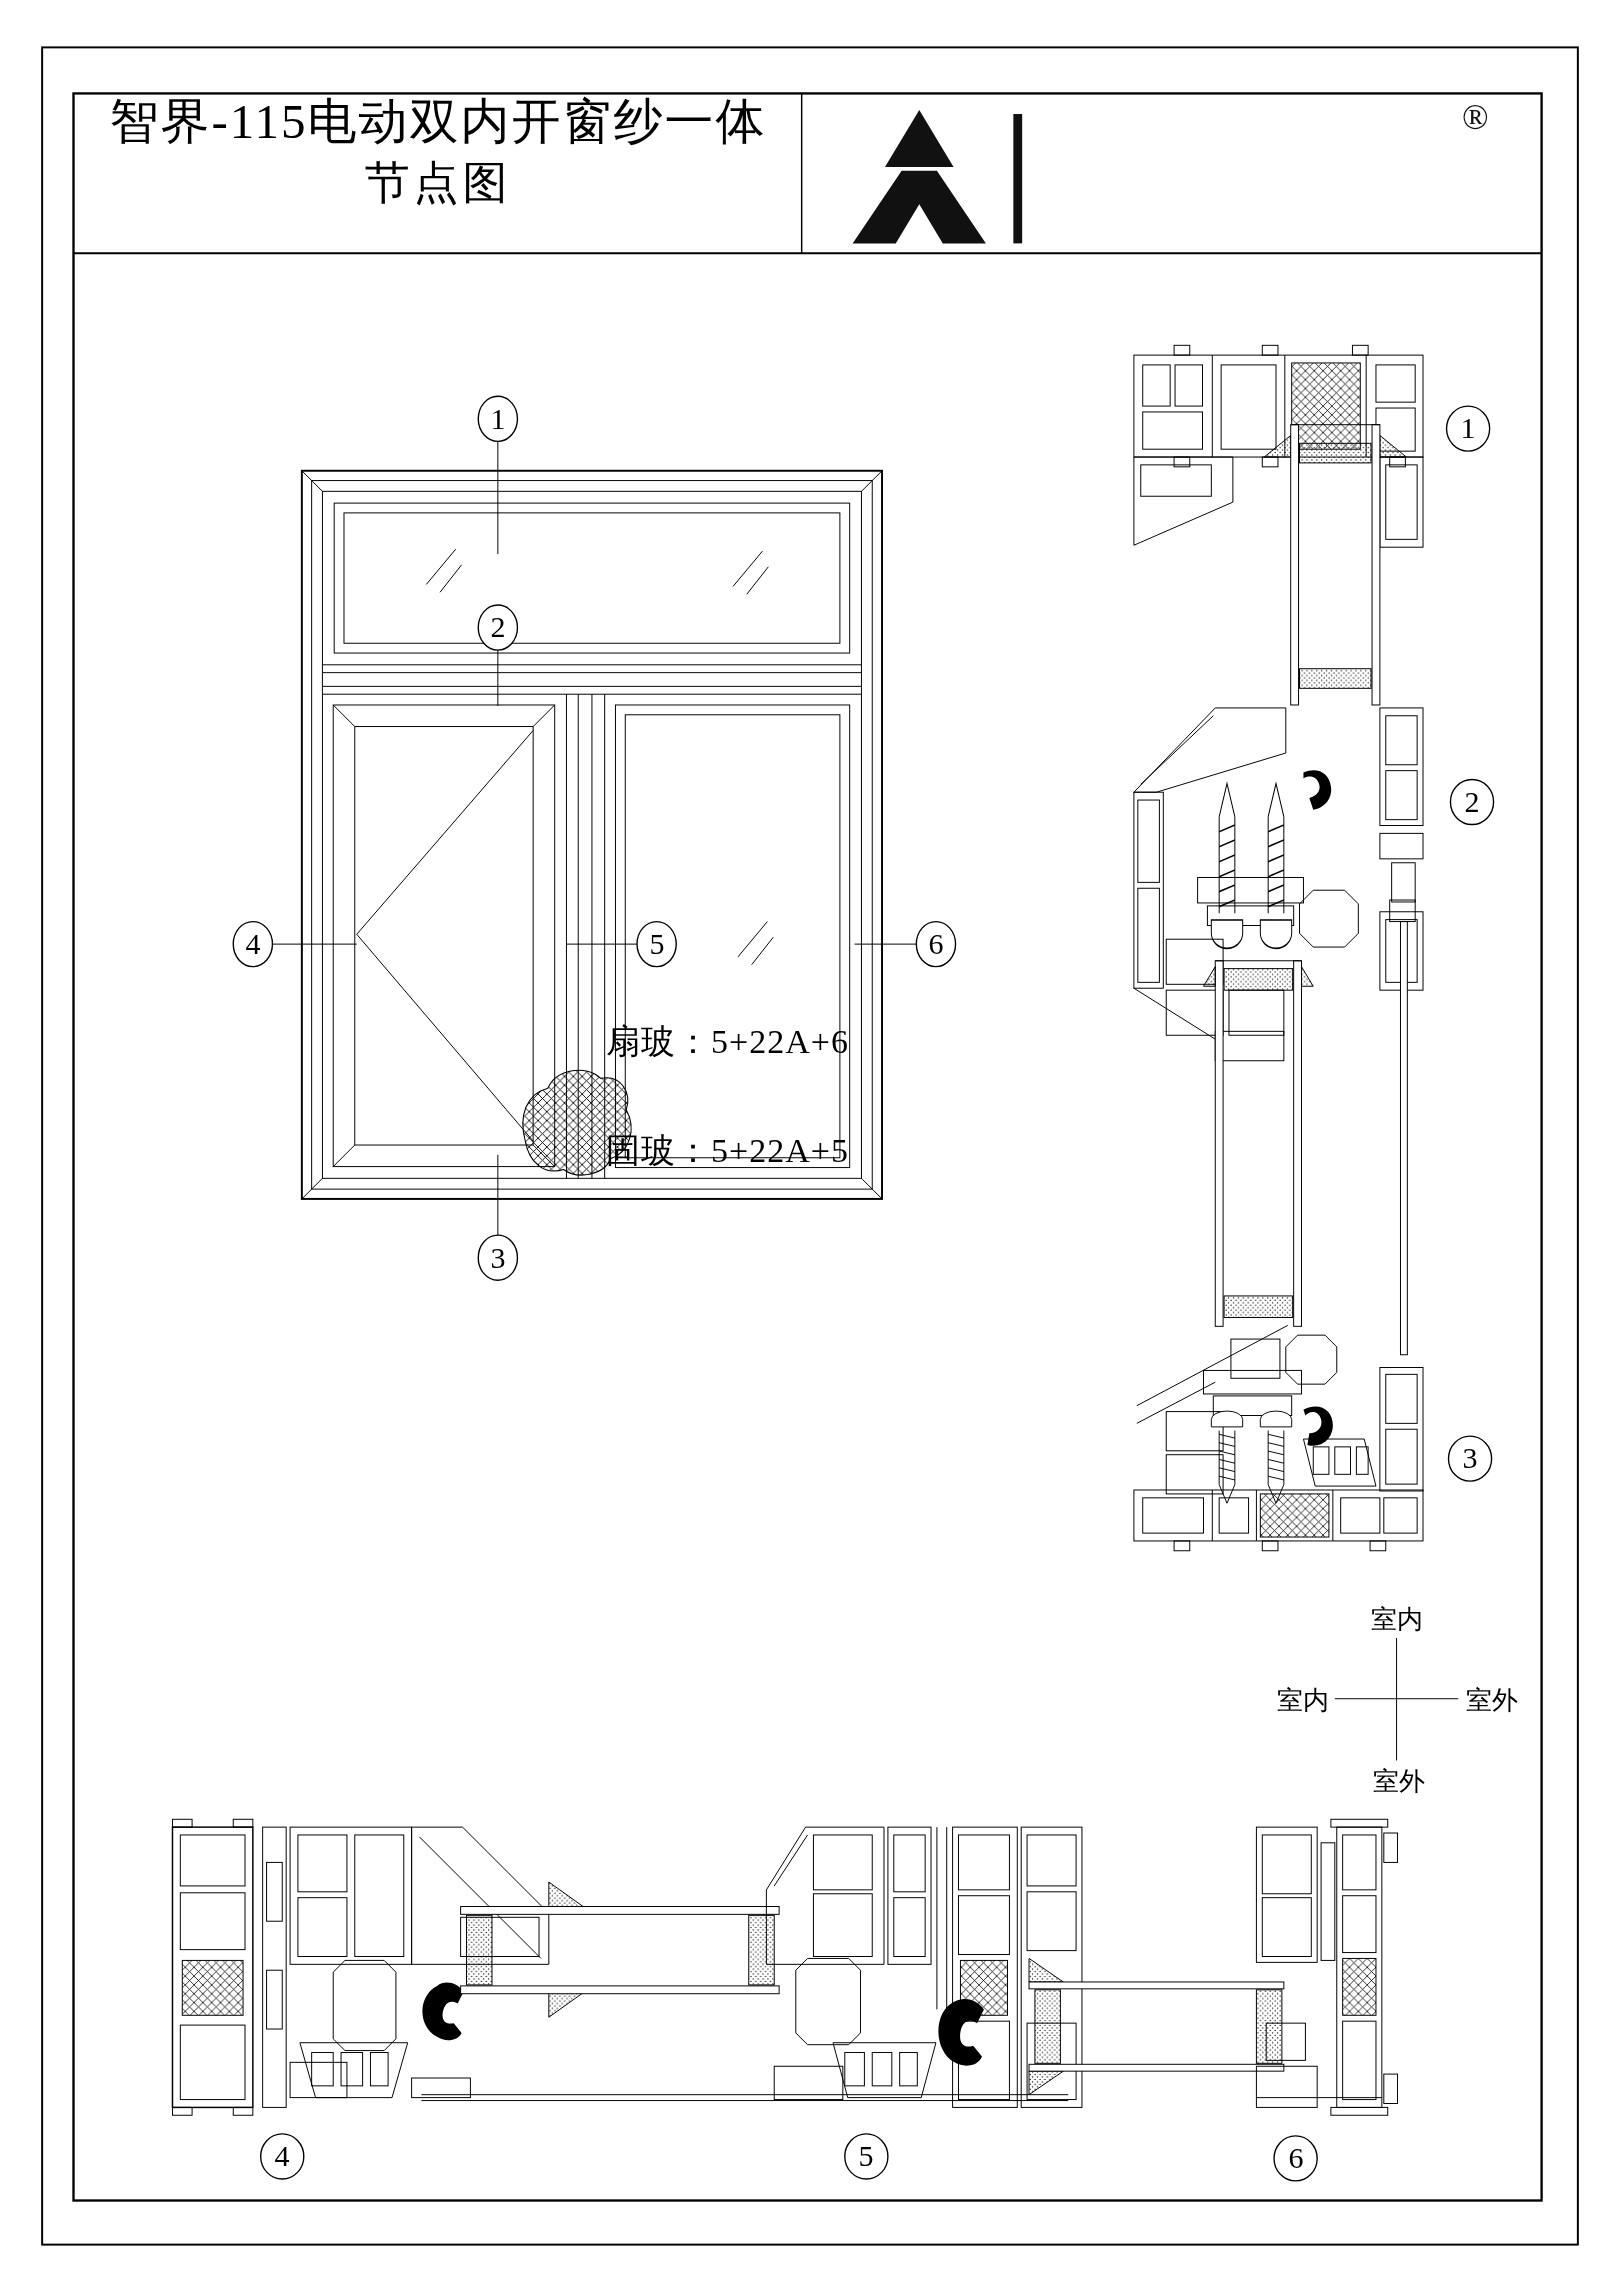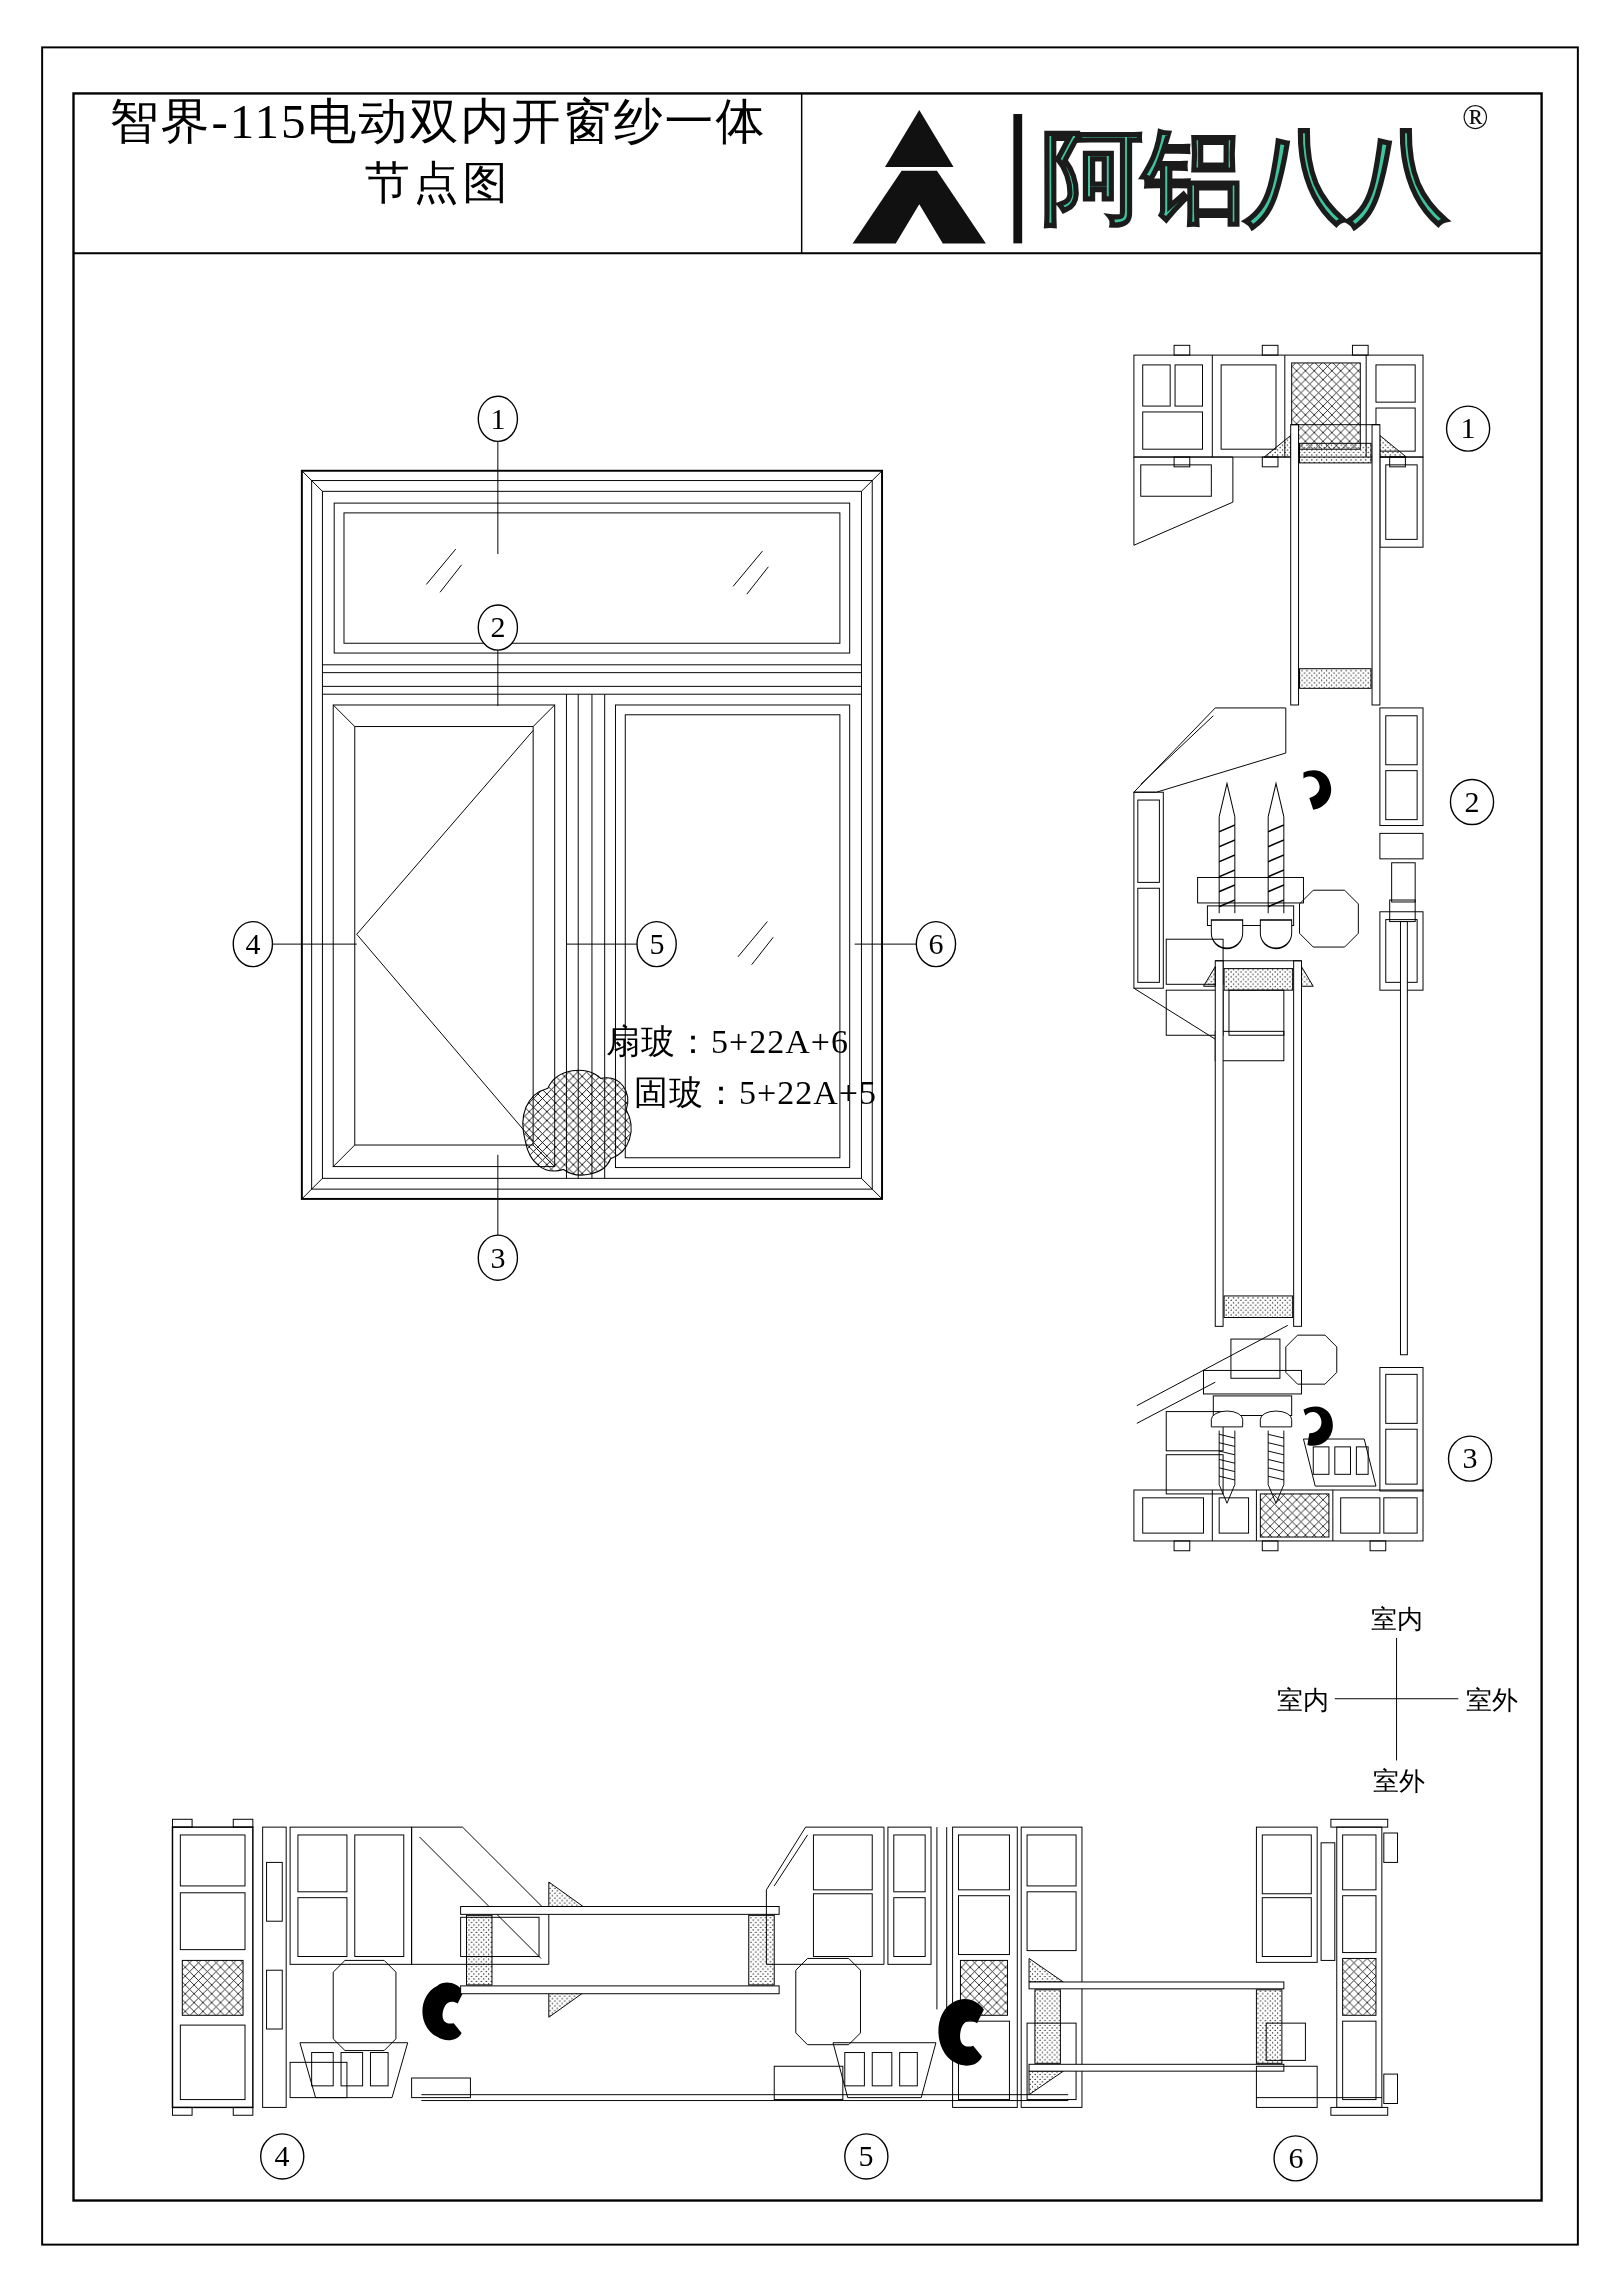--- a/index.html
+++ b/index.html
@@ -9,21 +9,21 @@
   .title-cell{position:absolute;left:74px;top:93px;width:728px;height:160px;
               display:flex;flex-direction:column;align-items:center;justify-content:flex-start;}
   .title-l1{font-size:49px;line-height:57px;letter-spacing:2px;}
   .title-l2{font-size:45px;line-height:51px;letter-spacing:3.9px;margin-top:8px;}
   .logo-text{position:absolute;left:1041px;top:116px;width:421px;height:125px;
              font-family:"Liberation Sans","DejaVu Sans",sans-serif;
              font-size:102px;line-height:122px;font-weight:800;letter-spacing:0px;
              color:#3FC49E;-webkit-text-stroke:2px #1b1b1b;}
   .logo-reg{position:absolute;left:1462px;top:98px;font-size:35px;color:#111;}
   .glass-note{position:absolute;left:606px;font-size:34px;letter-spacing:1px;}
-  .gn1{top:1019px;} .gn2{top:1070px;padding-left:28px;}
+  .gn1{top:1019px;} .gn2{top:1128px;}
   .compass-label{position:absolute;font-size:26px;}
   .cl-top{left:1397px;top:1602px;transform:translateX(-50%);}
   .cl-left{left:1253px;top:1683px;width:76px;text-align:right;}
   .cl-right{left:1466px;top:1683px;}
   .cl-bottom{left:1399px;top:1764px;transform:translateX(-50%);}
   .co{position:absolute;transform:translate(-50%,-50%);font-size:30px;line-height:30px;}
 </style>
 </head>
 <body>
 
@@ -299,21 +299,20 @@
     <ellipse cx="884" cy="2200" rx="22" ry="23"></ellipse>
     <ellipse cx="1322" cy="2202" rx="22" ry="23"></ellipse>
   </g>
 </g>
 </svg>
 
 <div class="title-cell">
   <div class="title-l1">智界-115电动双内开窗纱一体</div>
   <div class="title-l2">节点图</div>
 </div>
-<div class="logo-text">阿铝八八</div>
 <div class="logo-reg">®</div>
 
 <div class="glass-note gn1">扇玻：5+22A+6</div>
 <div class="glass-note gn2">固玻：5+22A+5</div>
 
 <div class="compass-label cl-top">室内</div>
 <div class="compass-label cl-left">室内</div>
 <div class="compass-label cl-right">室外</div>
 <div class="compass-label cl-bottom">室外</div>
 

